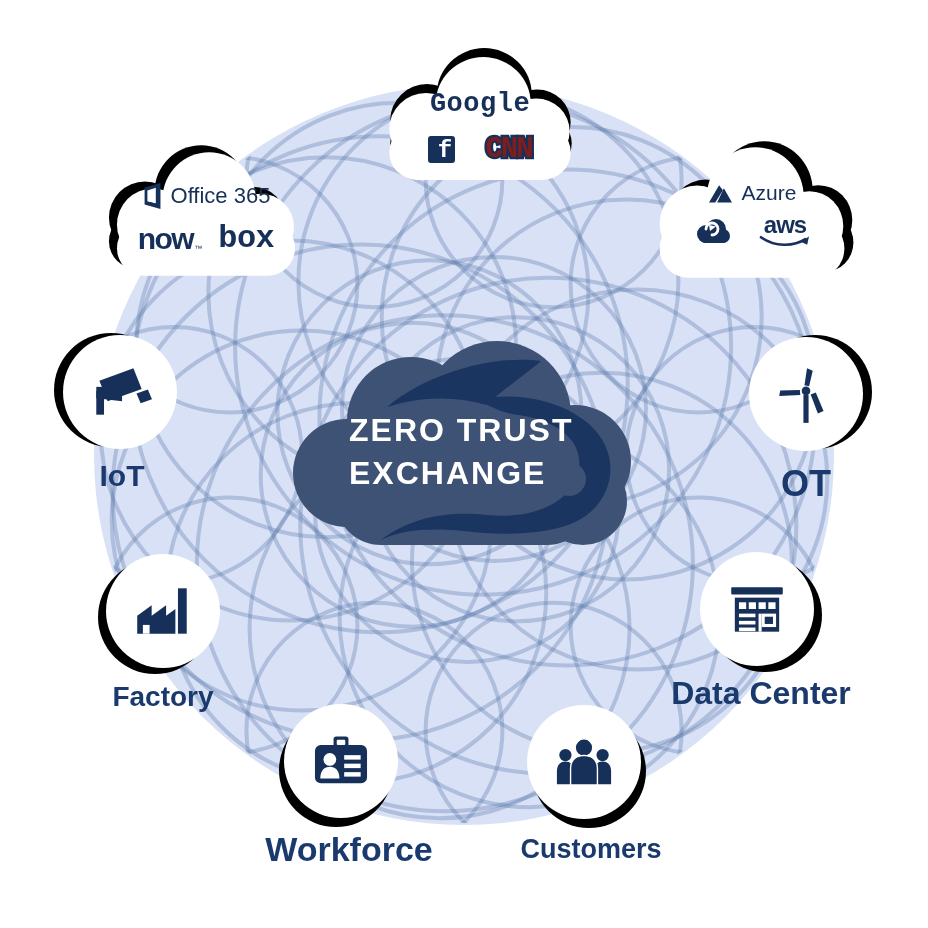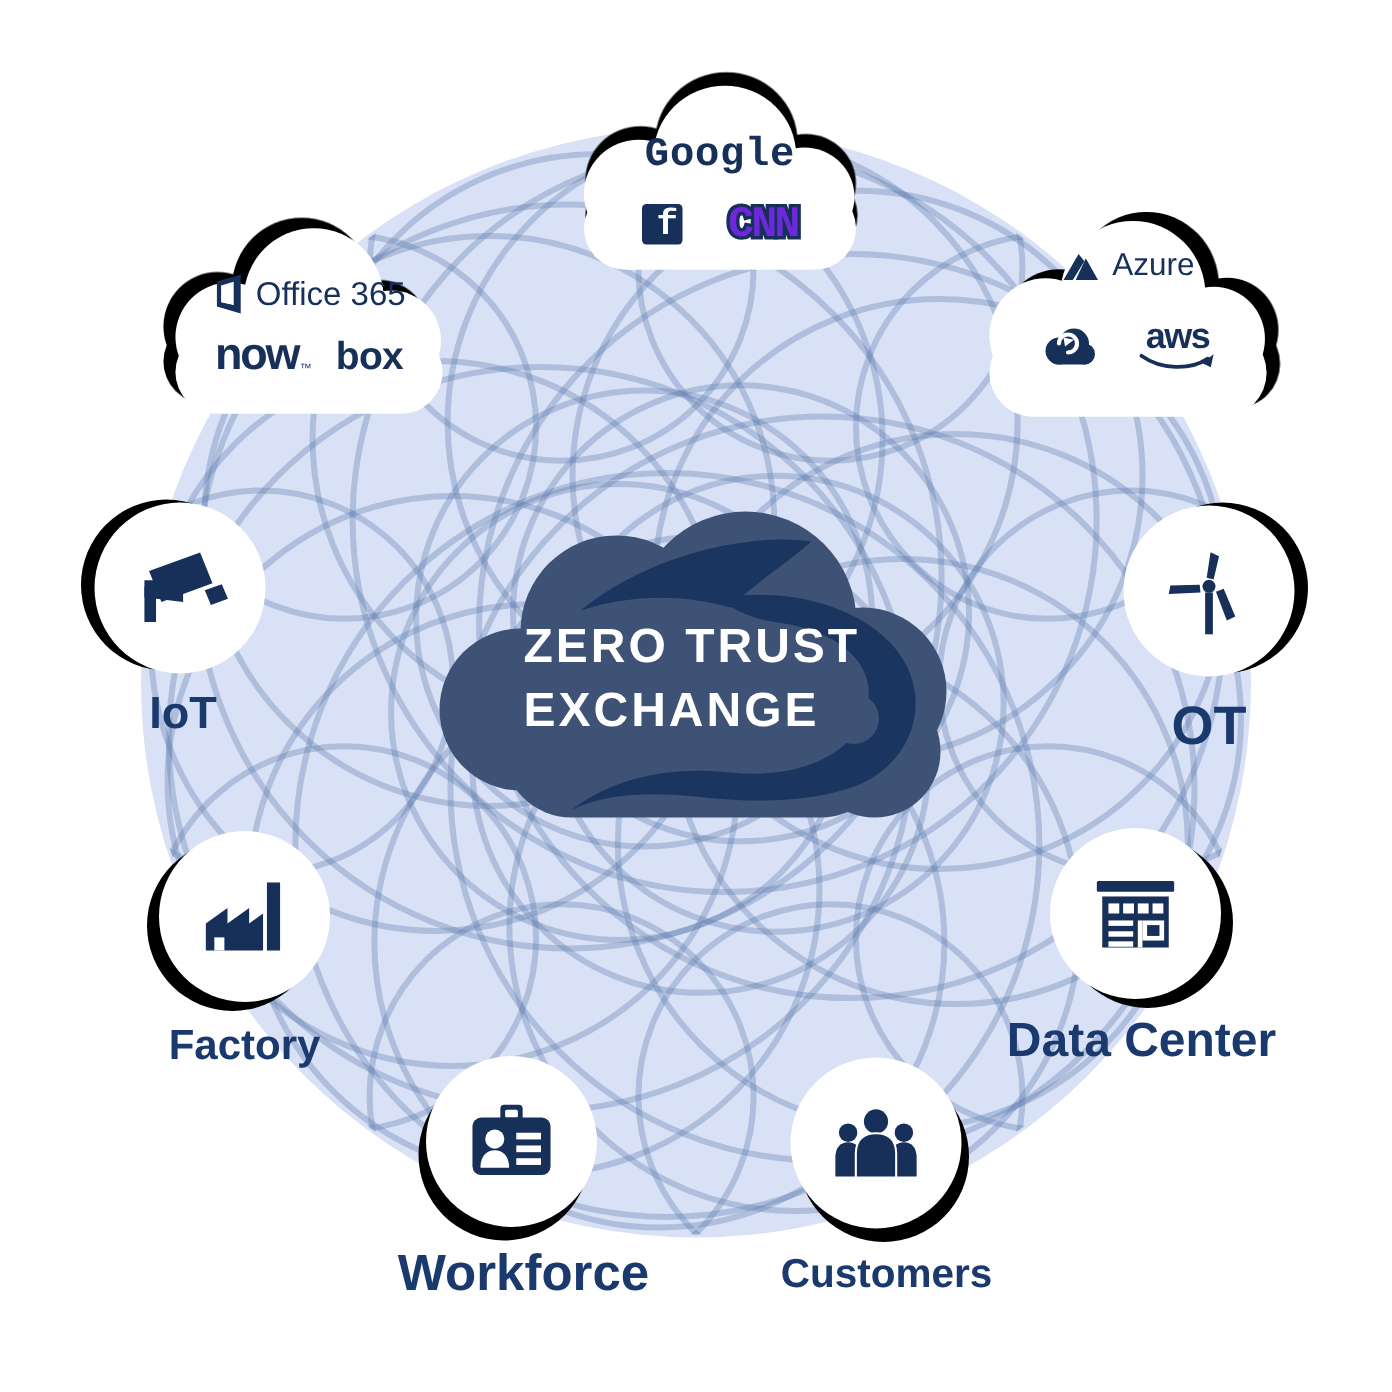--- a/index.html
+++ b/index.html
@@ -20,26 +20,26 @@
   .icon-svg{display:block;}
   
   .cloudbox{position:absolute;}
   .cloud-shape{position:absolute;left:0;top:0;width:100%;height:100%;}
   .cloud-row{position:absolute;left:0;width:100%;display:flex;align-items:center;justify-content:center;}
   .brand-text{color:var(--navy);white-space:nowrap;}
   .google{font-size:27px;font-weight:600;letter-spacing:.5px;}
   .fb-tile{width:27px;height:27px;background:var(--navy);border-radius:3px;display:flex;
            align-items:flex-end;justify-content:center;overflow:hidden;}
   .fb-tile span{color:#fff;font-size:24px;font-weight:700;line-height:25px;margin-right:-6px;}
-  .cnn{font-size:29px;font-weight:700;letter-spacing:-2px;color:#6d28d9;
+  .cnn{font-size:29px;font-weight:700;letter-spacing:-2px;color:#7f1d1d;
        -webkit-text-stroke:4.5px var(--navy);paint-order:stroke fill;}
   .office{font-size:22px;font-weight:400;}
   .now{font-size:30px;font-weight:700;letter-spacing:-1.5px;}
   .tm{font-size:8px;align-self:flex-end;margin:0 0 4px 1px;color:var(--navy);}
-  .box{font-size:26px;font-weight:700;letter-spacing:-.5px;}
+  .box{font-size:32px;font-weight:700;letter-spacing:-.5px;font-family:Liberation Mono, monospace;}
   .azure{font-size:21px;font-weight:400;}
   .aws{font-size:24px;font-weight:700;letter-spacing:-1px;line-height:20px;}
   .aws-block{display:flex;flex-direction:column;align-items:center;}
   
   .center-cloud{position:absolute;left:283px;top:333px;width:362px;height:232px;}
   .center-text{position:absolute;left:349px;top:409px;color:#fff;font-weight:700;font-size:32px;
                line-height:43px;letter-spacing:2px;white-space:nowrap;}
   .shadow-cloud{filter:drop-shadow(var(--sx) var(--sy) 0 #000);}
 </style>
 </head>
@@ -158,21 +158,21 @@
       <span class="tm">™</span>
       <span style="width:16px"></span>
       <span class="brand-text box">box</span>
     </div>
   </div>
 
   <div class="cloudbox" style="left:642px;top:145px;width:220px;height:135px;">
     <svg class="cloud-shape shadow-cloud" style="--sx:9px;--sy:-6px" viewBox="0 0 200 120" preserveAspectRatio="none">
         <use href="#cloud"></use>
       </svg>
-    <div class="cloud-row" style="top:20px;gap:9px;">
+    <div class="cloud-row" style="top:36px;gap:9px;">
       <svg width="25" height="23" viewBox="0 0 26 24">
         <path fill="#16305A" d="M11.5,3.5 L15.5,8.5 L7.5,21.5 L1,21.5 Z"></path>
         <path fill="#16305A" d="M16.5,6.5 L25,21.5 L9.5,21.5 Z"></path>
       </svg>
       <span class="brand-text azure">Azure</span>
     </div>
     <div class="cloud-row" style="top:70px;gap:26px;">
       <svg width="40" height="33" viewBox="0 0 40 33">
         <g fill="#16305A">
           <circle cx="13" cy="19" r="9"></circle>

